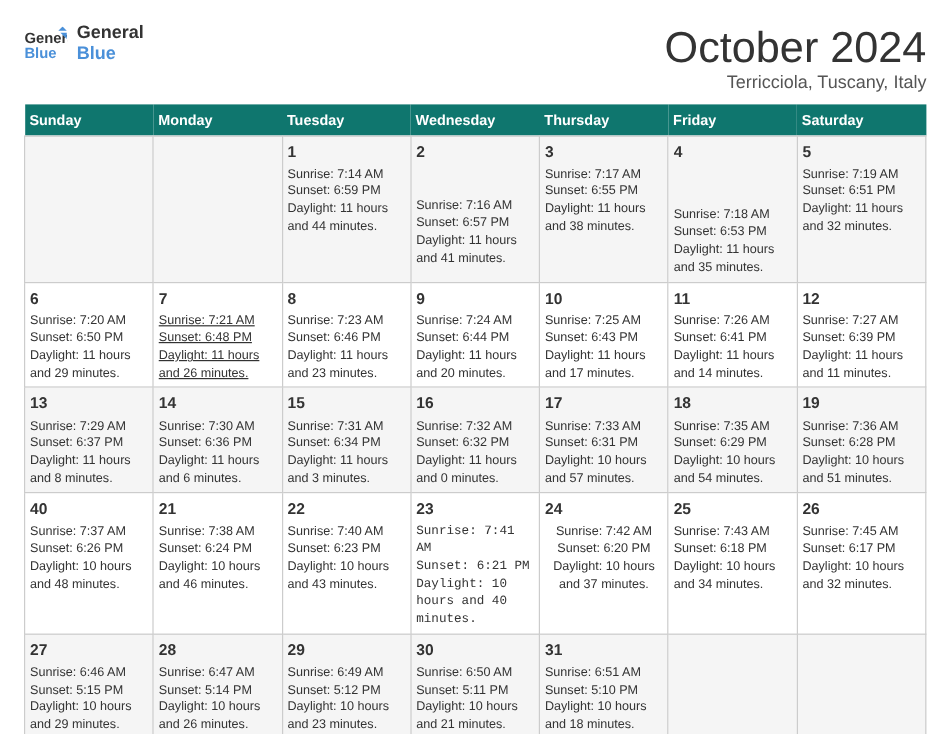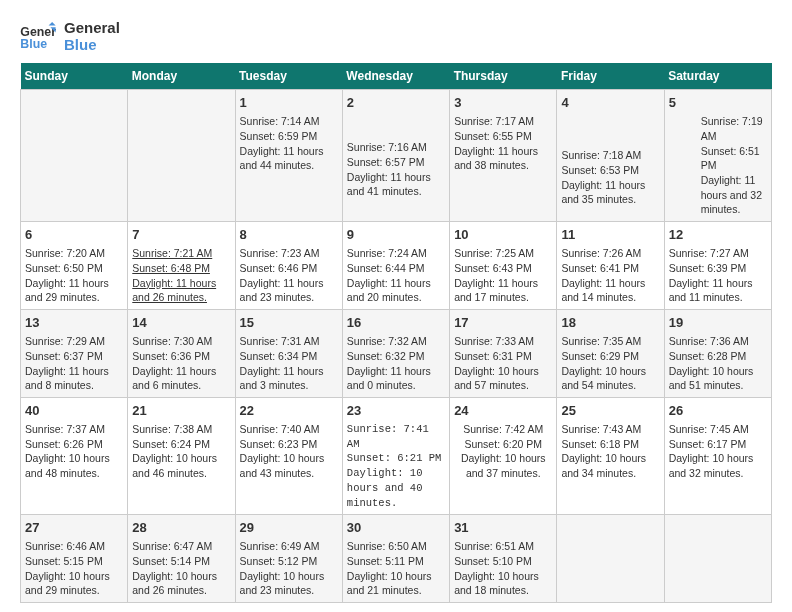--- a/index.html
+++ b/index.html
@@ -90,20 +90,22 @@
       <text x="0" y="30" font-size="14" font-weight="bold" fill="#4a90d9">Blue</text>
       <polygon points="32,4 40,4 36,0" fill="#4a90d9"></polygon>
       <polygon points="34,6 40,6 40,12" fill="#4a90d9"></polygon>
     </svg>
     <div style="margin-left:4px;">
       <div style="font-size:15px;font-weight:bold;color:#333;line-height:1.1;">General</div>
       <div style="font-size:15px;font-weight:bold;color:#4a90d9;line-height:1.1;">Blue</div>
     </div>
   </div>
   <div class="title-block">
+    <div class="month-title">October 2024</div>
+    <div class="location">Terricciola, Tuscany, Italy</div>
   </div>
 </div>
 
 <table>
   <thead>
     <tr>
     <th>Sunday</th>
         <th>Monday</th>
         <th>Tuesday</th>
         <th>Wednesday</th>
@@ -135,21 +137,21 @@
 Daylight: 11 hours and 38 minutes.</div>
         </td>
         <td>
           <span class="day-number">4</span>
           <div class="day-info" style="white-space: pre-line; margin-top: 36px;">Sunrise: 7:18 AM
 Sunset: 6:53 PM
 Daylight: 11 hours and 35 minutes.</div>
         </td>
         <td>
           <span class="day-number">5</span>
-          <div class="day-info" style="white-space: pre-line; margin-left: 32px;">Sunrise: 7:19 AM
+          <div class="day-info" style="white-space: pre-line;">Sunrise: 7:19 AM
 Sunset: 6:51 PM
 Daylight: 11 hours and 32 minutes.</div>
         </td>
       </tr>
       <tr>
         <td>
           <span class="day-number">6</span>
           <div class="day-info" style="white-space: pre-line;">Sunrise: 7:20 AM
 Sunset: 6:50 PM
 Daylight: 11 hours and 29 minutes.</div>

